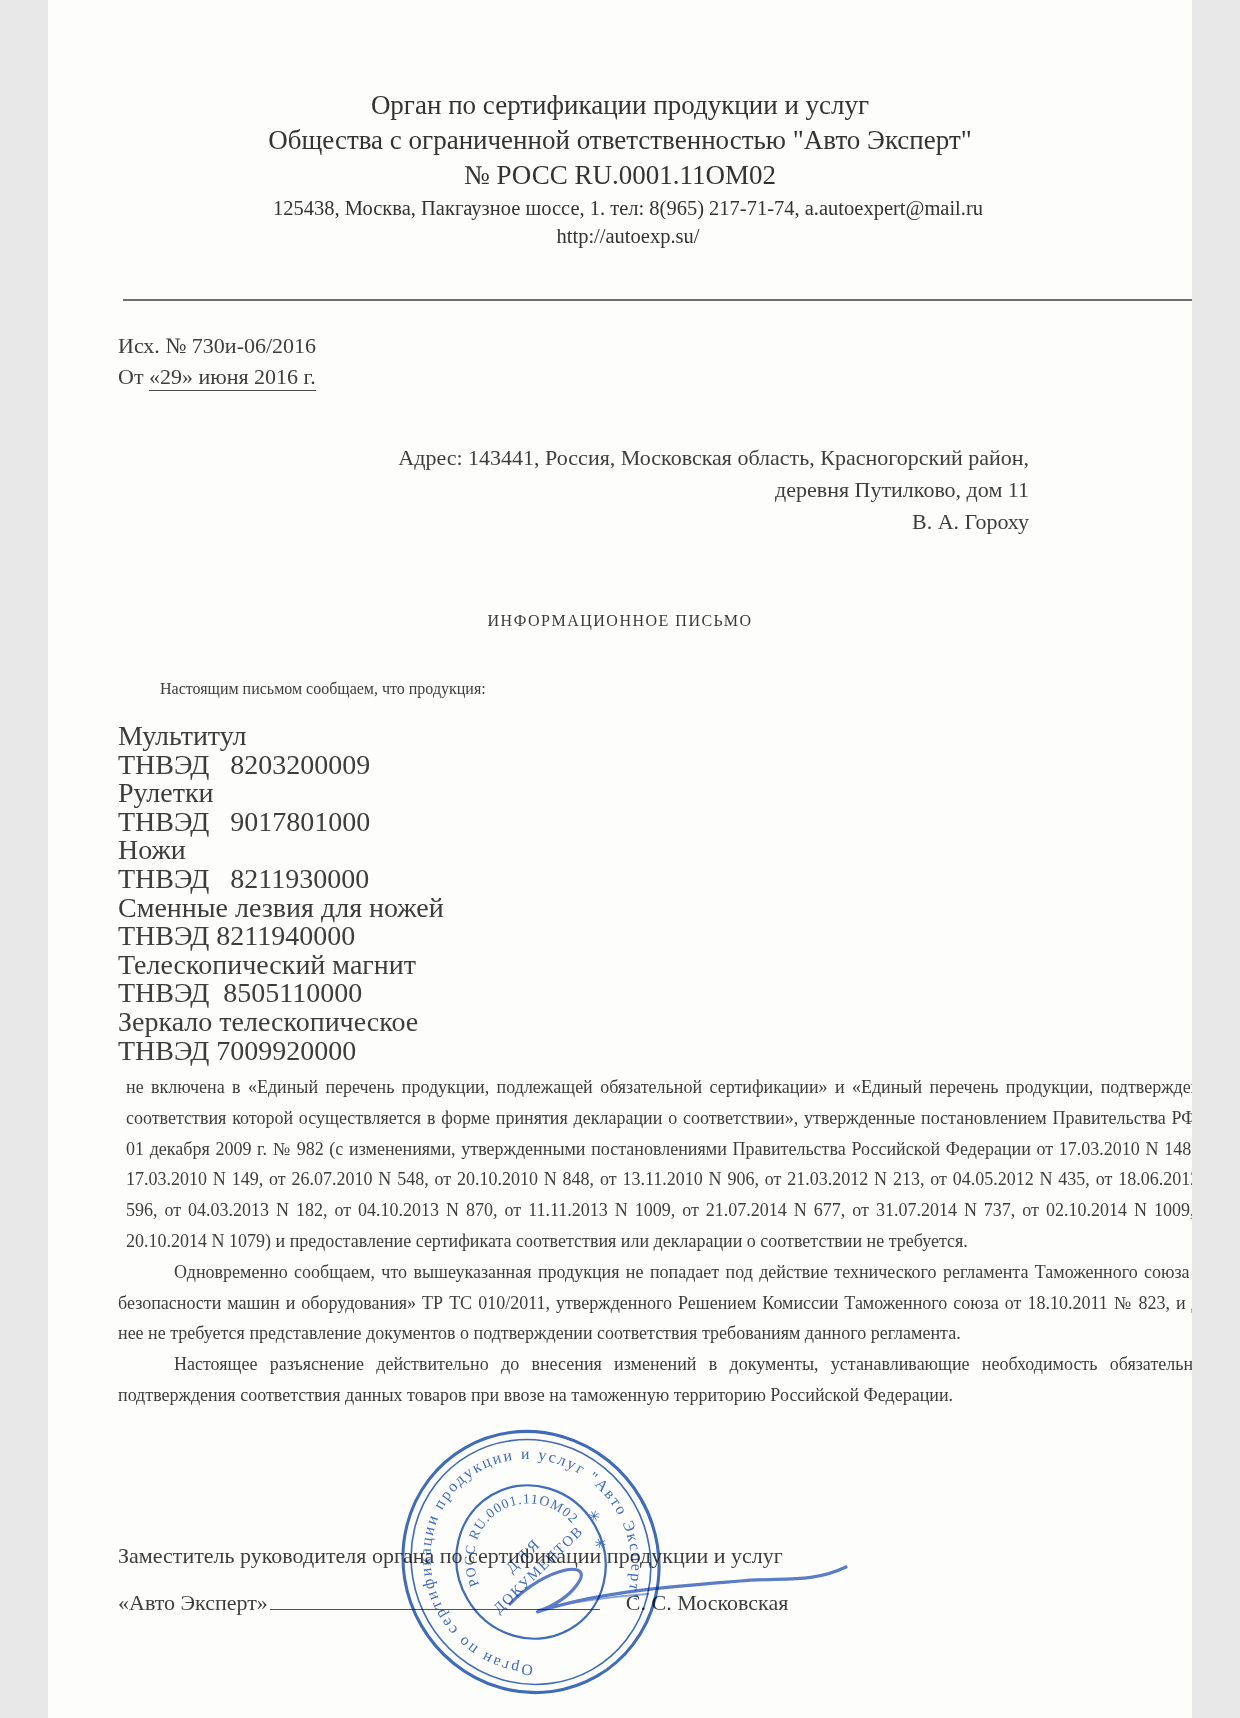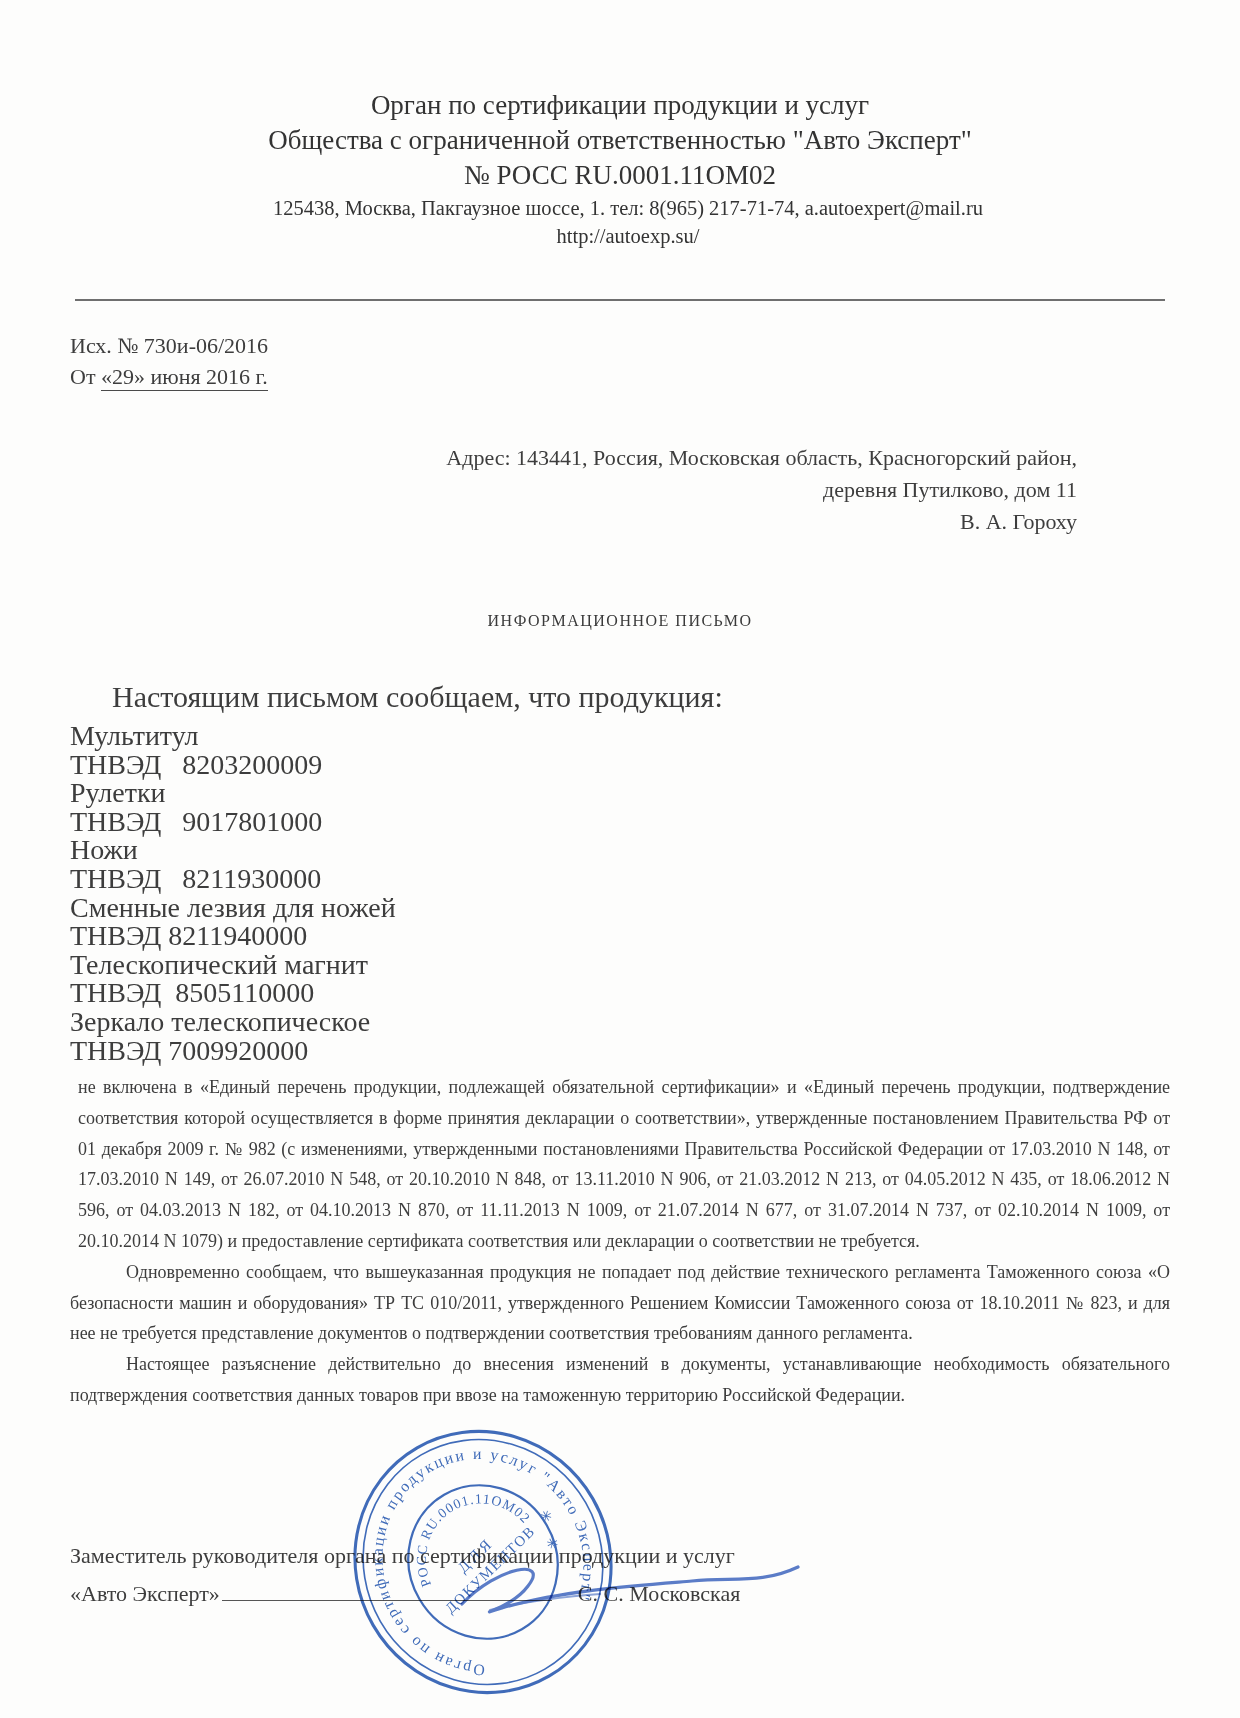--- a/index.html
+++ b/index.html
@@ -2,21 +2,21 @@
 <html><head>
 <meta charset="utf-8">
 <style>
   html,body{margin:0;padding:0;}
   body{
     background:#e8e8e8;
     font-family:"Liberation Serif","DejaVu Serif",serif;
   }
   .page{
     position:relative;
-    width:1240px;
+    width:1144px;
     height:1718px;
     margin:0 auto;
     background:#fdfdfc;
     color:#3a3a3a;
     overflow:hidden;
   }
   
   .header{
     position:absolute;
     top:88px; left:0; right:0;
@@ -52,21 +52,21 @@
     top:612px; left:0; right:0;
     text-align:center;
     font-size:16px;
     letter-spacing:1.5px;
     color:#3a3a3a;
   }
   
   .intro{
     position:absolute;
     top:680px; left:70px; right:70px;
-    font-size:30px;
+    font-size:16px;
     text-indent:42px;
     color:#3d3d3d;
   }
   .products{
     position:absolute;
     top:722px; left:70px;
     font-size:28px; line-height:28.6px;
     color:#3d3d3d;
   }
   .products .code{white-space:pre;}
@@ -82,21 +82,21 @@
   .body-text p.indent{text-indent:56px;}
   .body-text p.lead{padding-left:8px;}
   
   .signature{
     position:absolute;
     top:1543px; left:70px; right:70px;
     font-size:22px;
     color:#3d3d3d;
   }
   .sig-row{
-    margin-top:11px;
+    margin-top:20px;
     display:flex;
     align-items:baseline;
   }
   .sig-line{
     display:inline-block;
     width:330px;
     border-bottom:1.5px solid #555;
     height:20px;
     margin-left:2px;
   }

